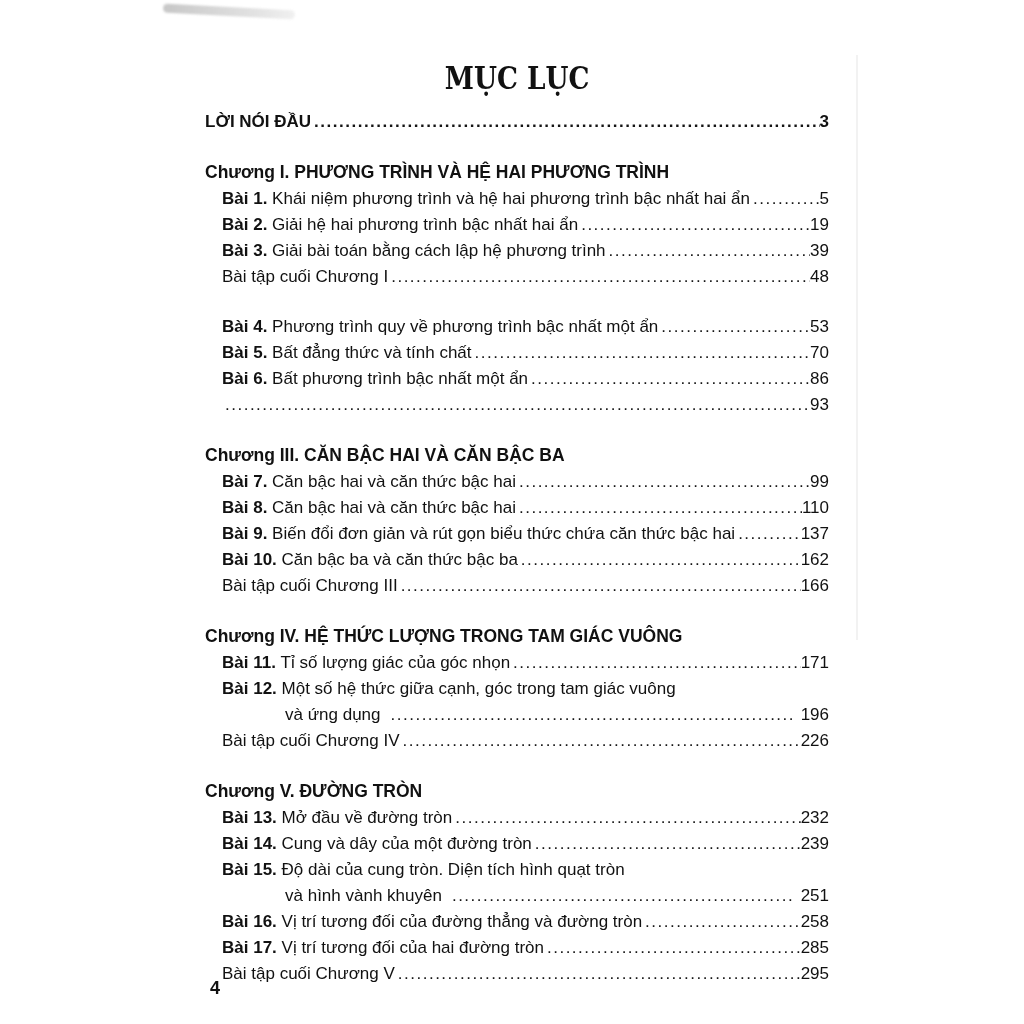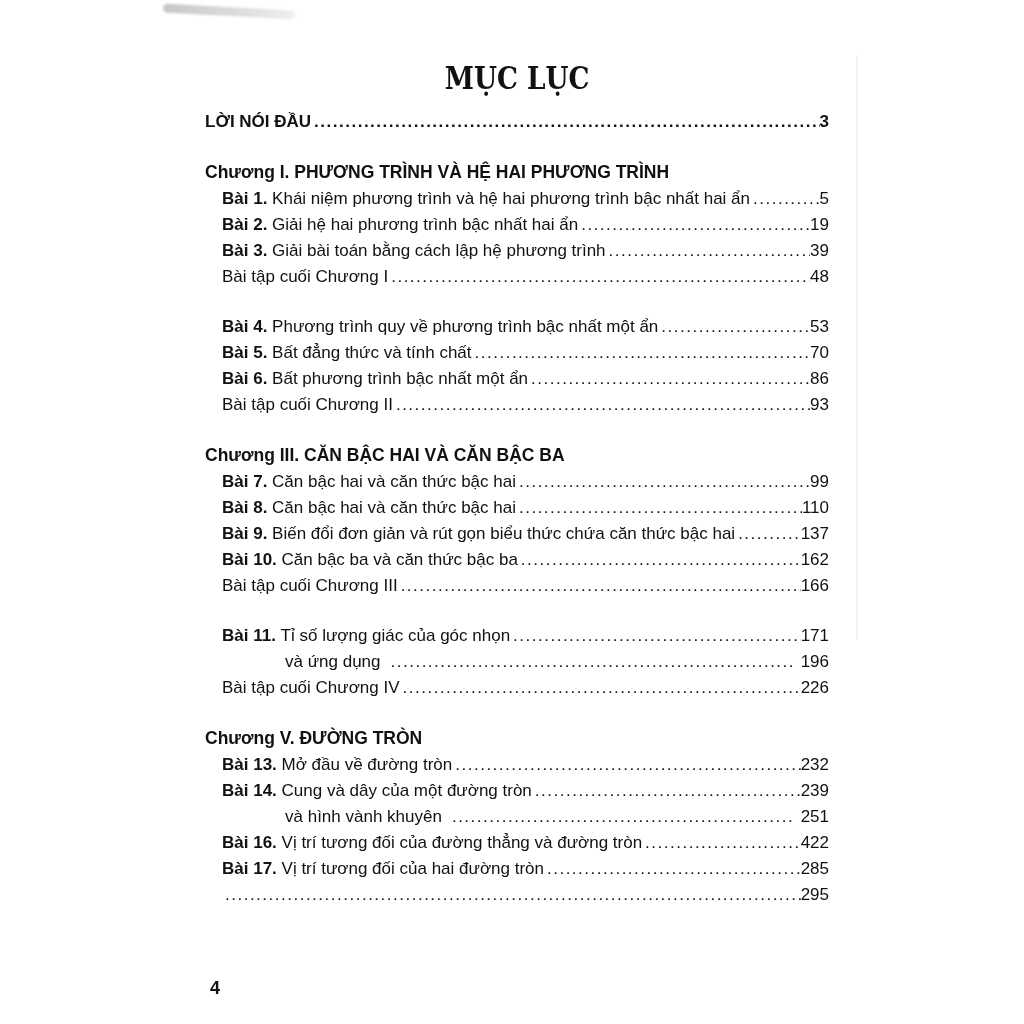--- a/index.html
+++ b/index.html
@@ -130,21 +130,20 @@
           <span class="pg">70</span>
         </div>
         <div class="row">
           <span class="b">Bài 6. </span>
           <span class="t">Bất phương trình bậc nhất một ẩn</span>
           <span class="leader">............................................................................................................................................................................................................................</span>
           <span class="pg">86</span>
         </div>
         <div class="row">
           <span class="b"></span>
-          <span class="t">Bài tập cuối Chương II</span>
           <span class="leader">............................................................................................................................................................................................................................</span>
           <span class="pg">93</span>
         </div>
       </div>
     </div>
 
     <div class="chapter">
       <div class="heading-line">Chương III. CĂN BẬC HAI VÀ CĂN BẬC BA</div>
       <div class="entries">
         <div class="row">
@@ -174,27 +173,32 @@
         <div class="row">
           <span class="b"></span>
           <span class="t">Bài tập cuối Chương III</span>
           <span class="leader">............................................................................................................................................................................................................................</span>
           <span class="pg">166</span>
         </div>
       </div>
     </div>
 
     <div class="chapter">
+      <div class="heading-line">Chương IV. HỆ THỨC LƯỢNG TRONG TAM GIÁC VUÔNG</div>
       <div class="entries">
         <div class="row">
           <span class="b">Bài 11. </span>
           <span class="t">Tỉ số lượng giác của góc nhọn</span>
           <span class="leader">............................................................................................................................................................................................................................</span>
           <span class="pg">171</span>
         </div>
+        <div class="row">
+          <span class="b">Bài 12. </span>
+          <span class="t">Một số hệ thức giữa cạnh, góc trong tam giác vuông</span>
+        </div>
         <div class="row cont">
           <span class="t">và ứng dụng</span>
           <span class="leader">............................................................................................................................................................................................................................</span>
           <span class="pg">196</span>
         </div>
         <div class="row">
           <span class="b"></span>
           <span class="t">Bài tập cuối Chương IV</span>
           <span class="leader">............................................................................................................................................................................................................................</span>
           <span class="pg">226</span>
@@ -210,39 +214,44 @@
           <span class="t">Mở đầu về đường tròn</span>
           <span class="leader">............................................................................................................................................................................................................................</span>
           <span class="pg">232</span>
         </div>
         <div class="row">
           <span class="b">Bài 14. </span>
           <span class="t">Cung và dây của một đường tròn</span>
           <span class="leader">............................................................................................................................................................................................................................</span>
           <span class="pg">239</span>
         </div>
+        <div class="row">
+          <span class="b">Bài 15. </span>
+          <span class="t">Độ dài của cung tròn. Diện tích hình quạt tròn</span>
+        </div>
         <div class="row cont">
           <span class="t">và hình vành khuyên</span>
           <span class="leader">............................................................................................................................................................................................................................</span>
           <span class="pg">251</span>
         </div>
         <div class="row">
           <span class="b">Bài 16. </span>
           <span class="t">Vị trí tương đối của đường thẳng và đường tròn</span>
           <span class="leader">............................................................................................................................................................................................................................</span>
-          <span class="pg">422</span>
+          <span class="pg">258</span>
         </div>
         <div class="row">
           <span class="b">Bài 17. </span>
           <span class="t">Vị trí tương đối của hai đường tròn</span>
           <span class="leader">............................................................................................................................................................................................................................</span>
           <span class="pg">285</span>
         </div>
         <div class="row">
           <span class="b"></span>
+          <span class="t">Bài tập cuối Chương V</span>
           <span class="leader">............................................................................................................................................................................................................................</span>
           <span class="pg">295</span>
         </div>
       </div>
     </div>
 
   </div>
 
   <div class="footer-num">4</div>
 

